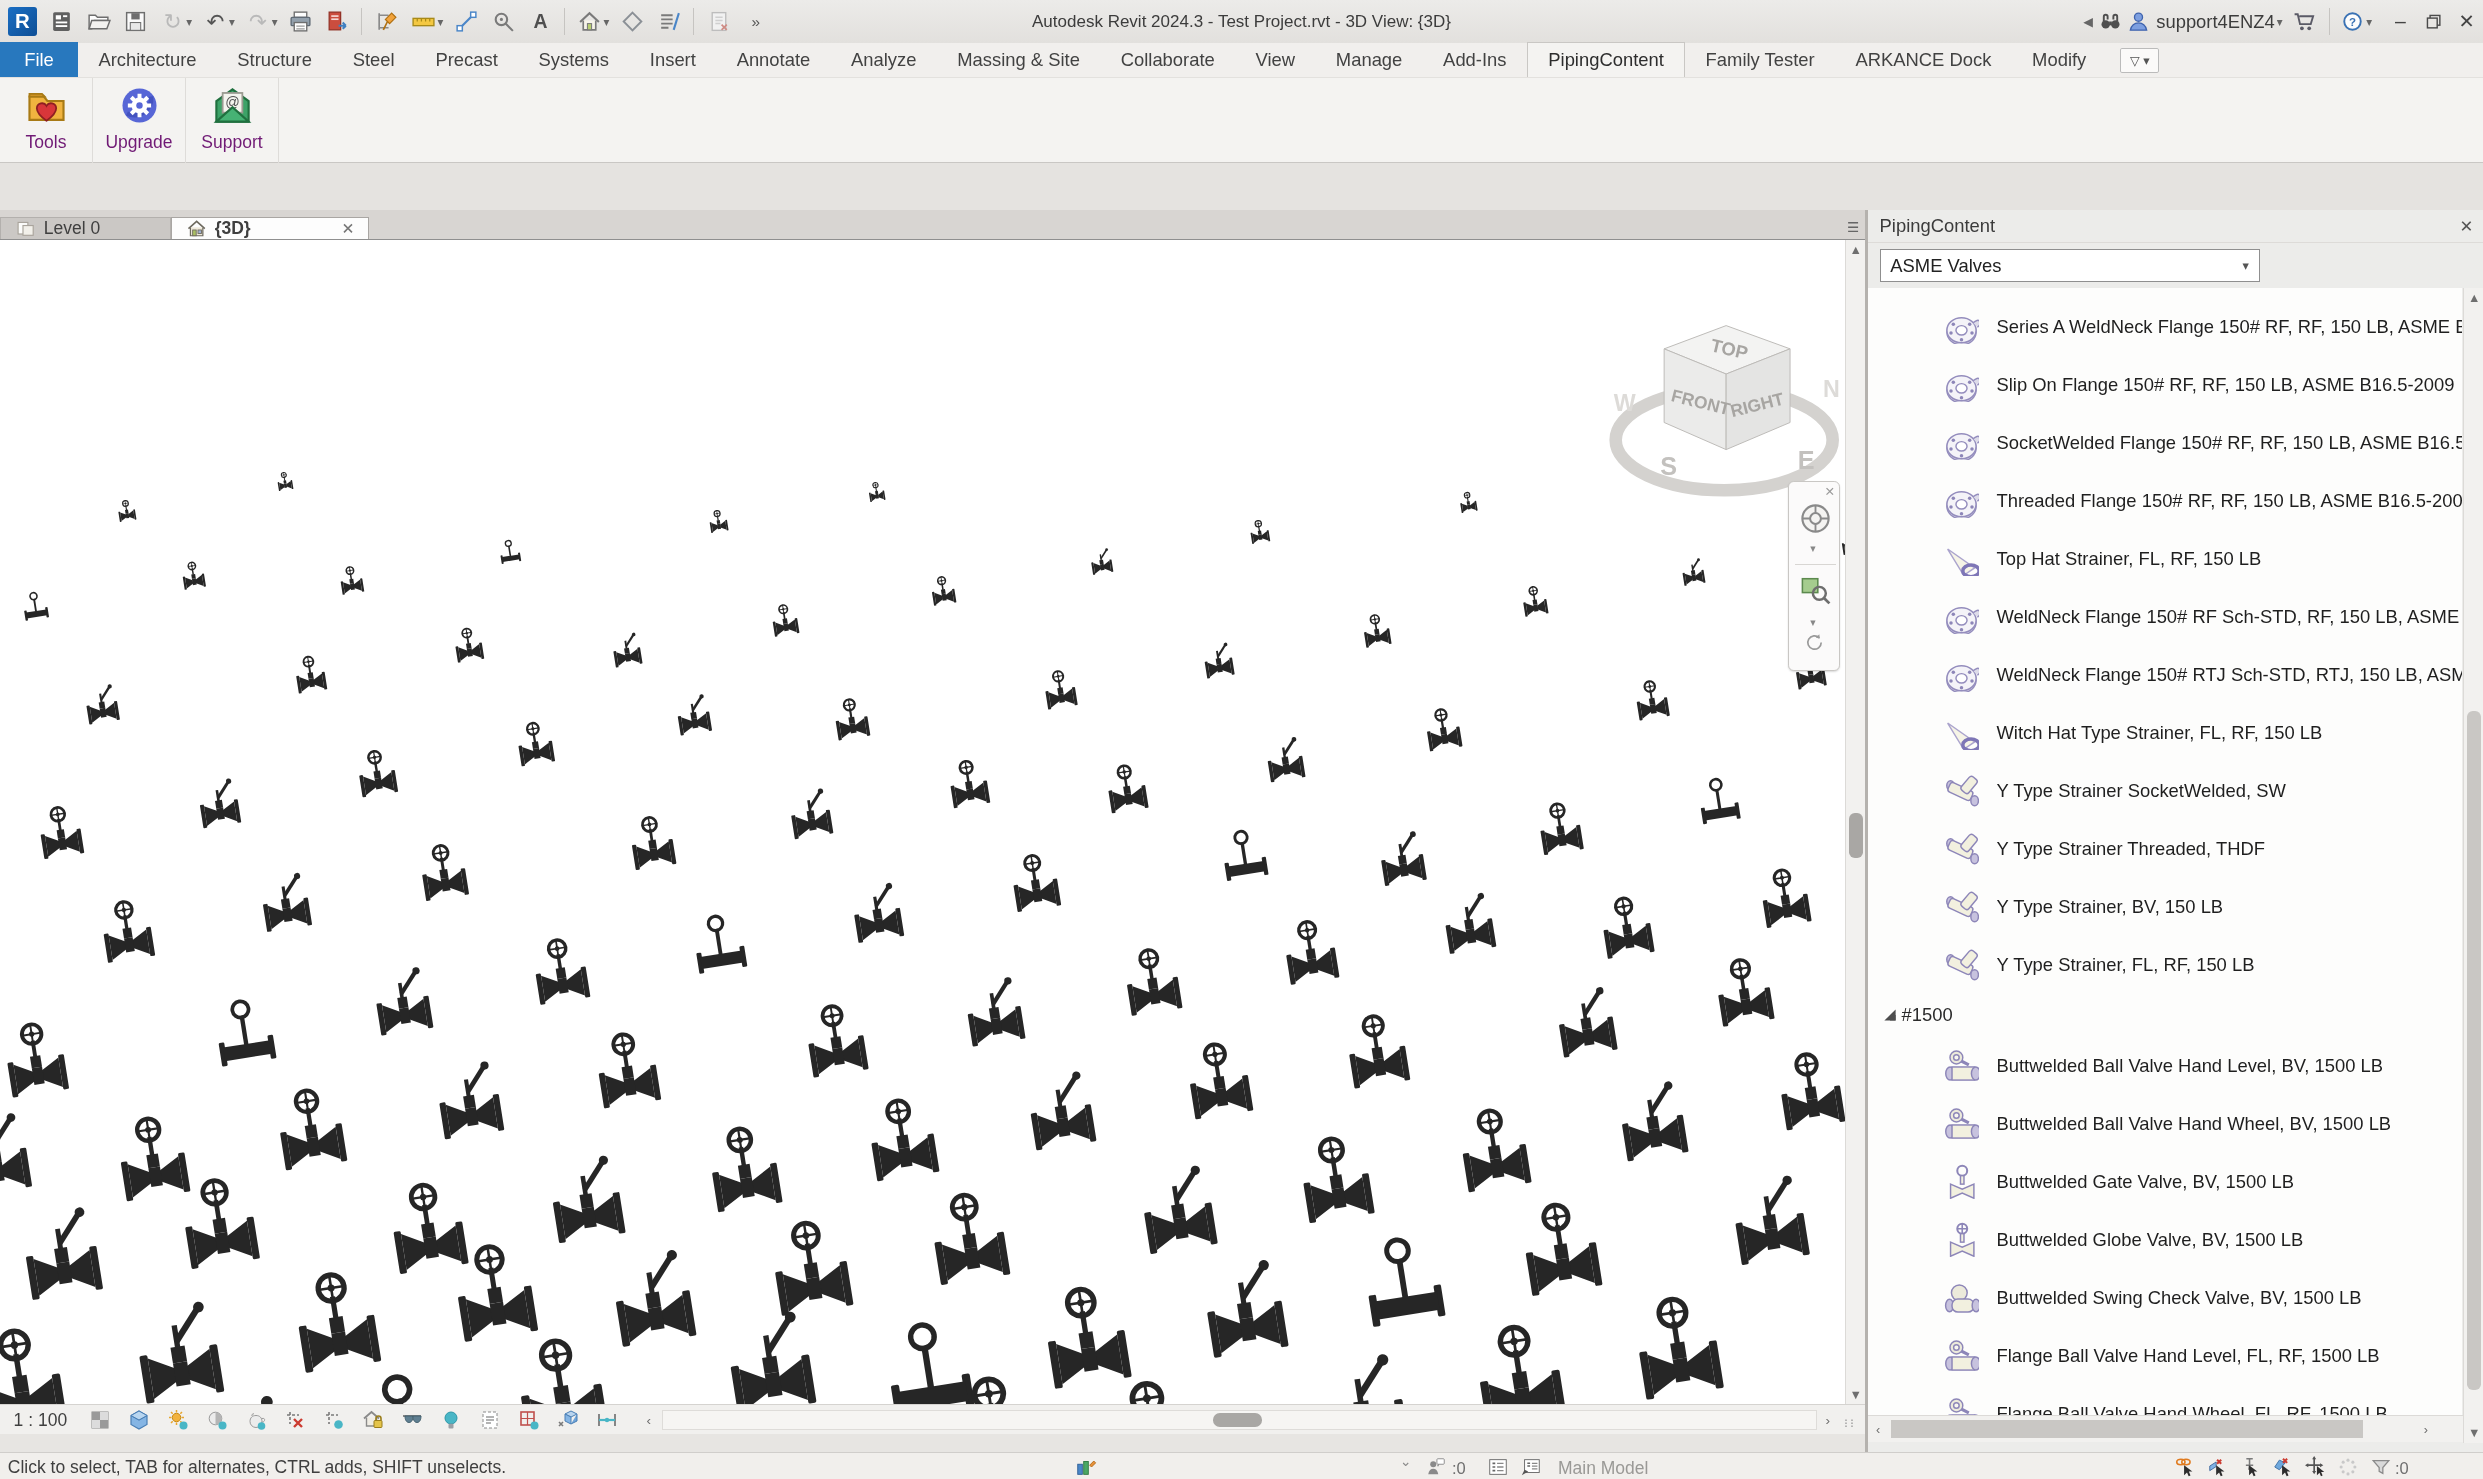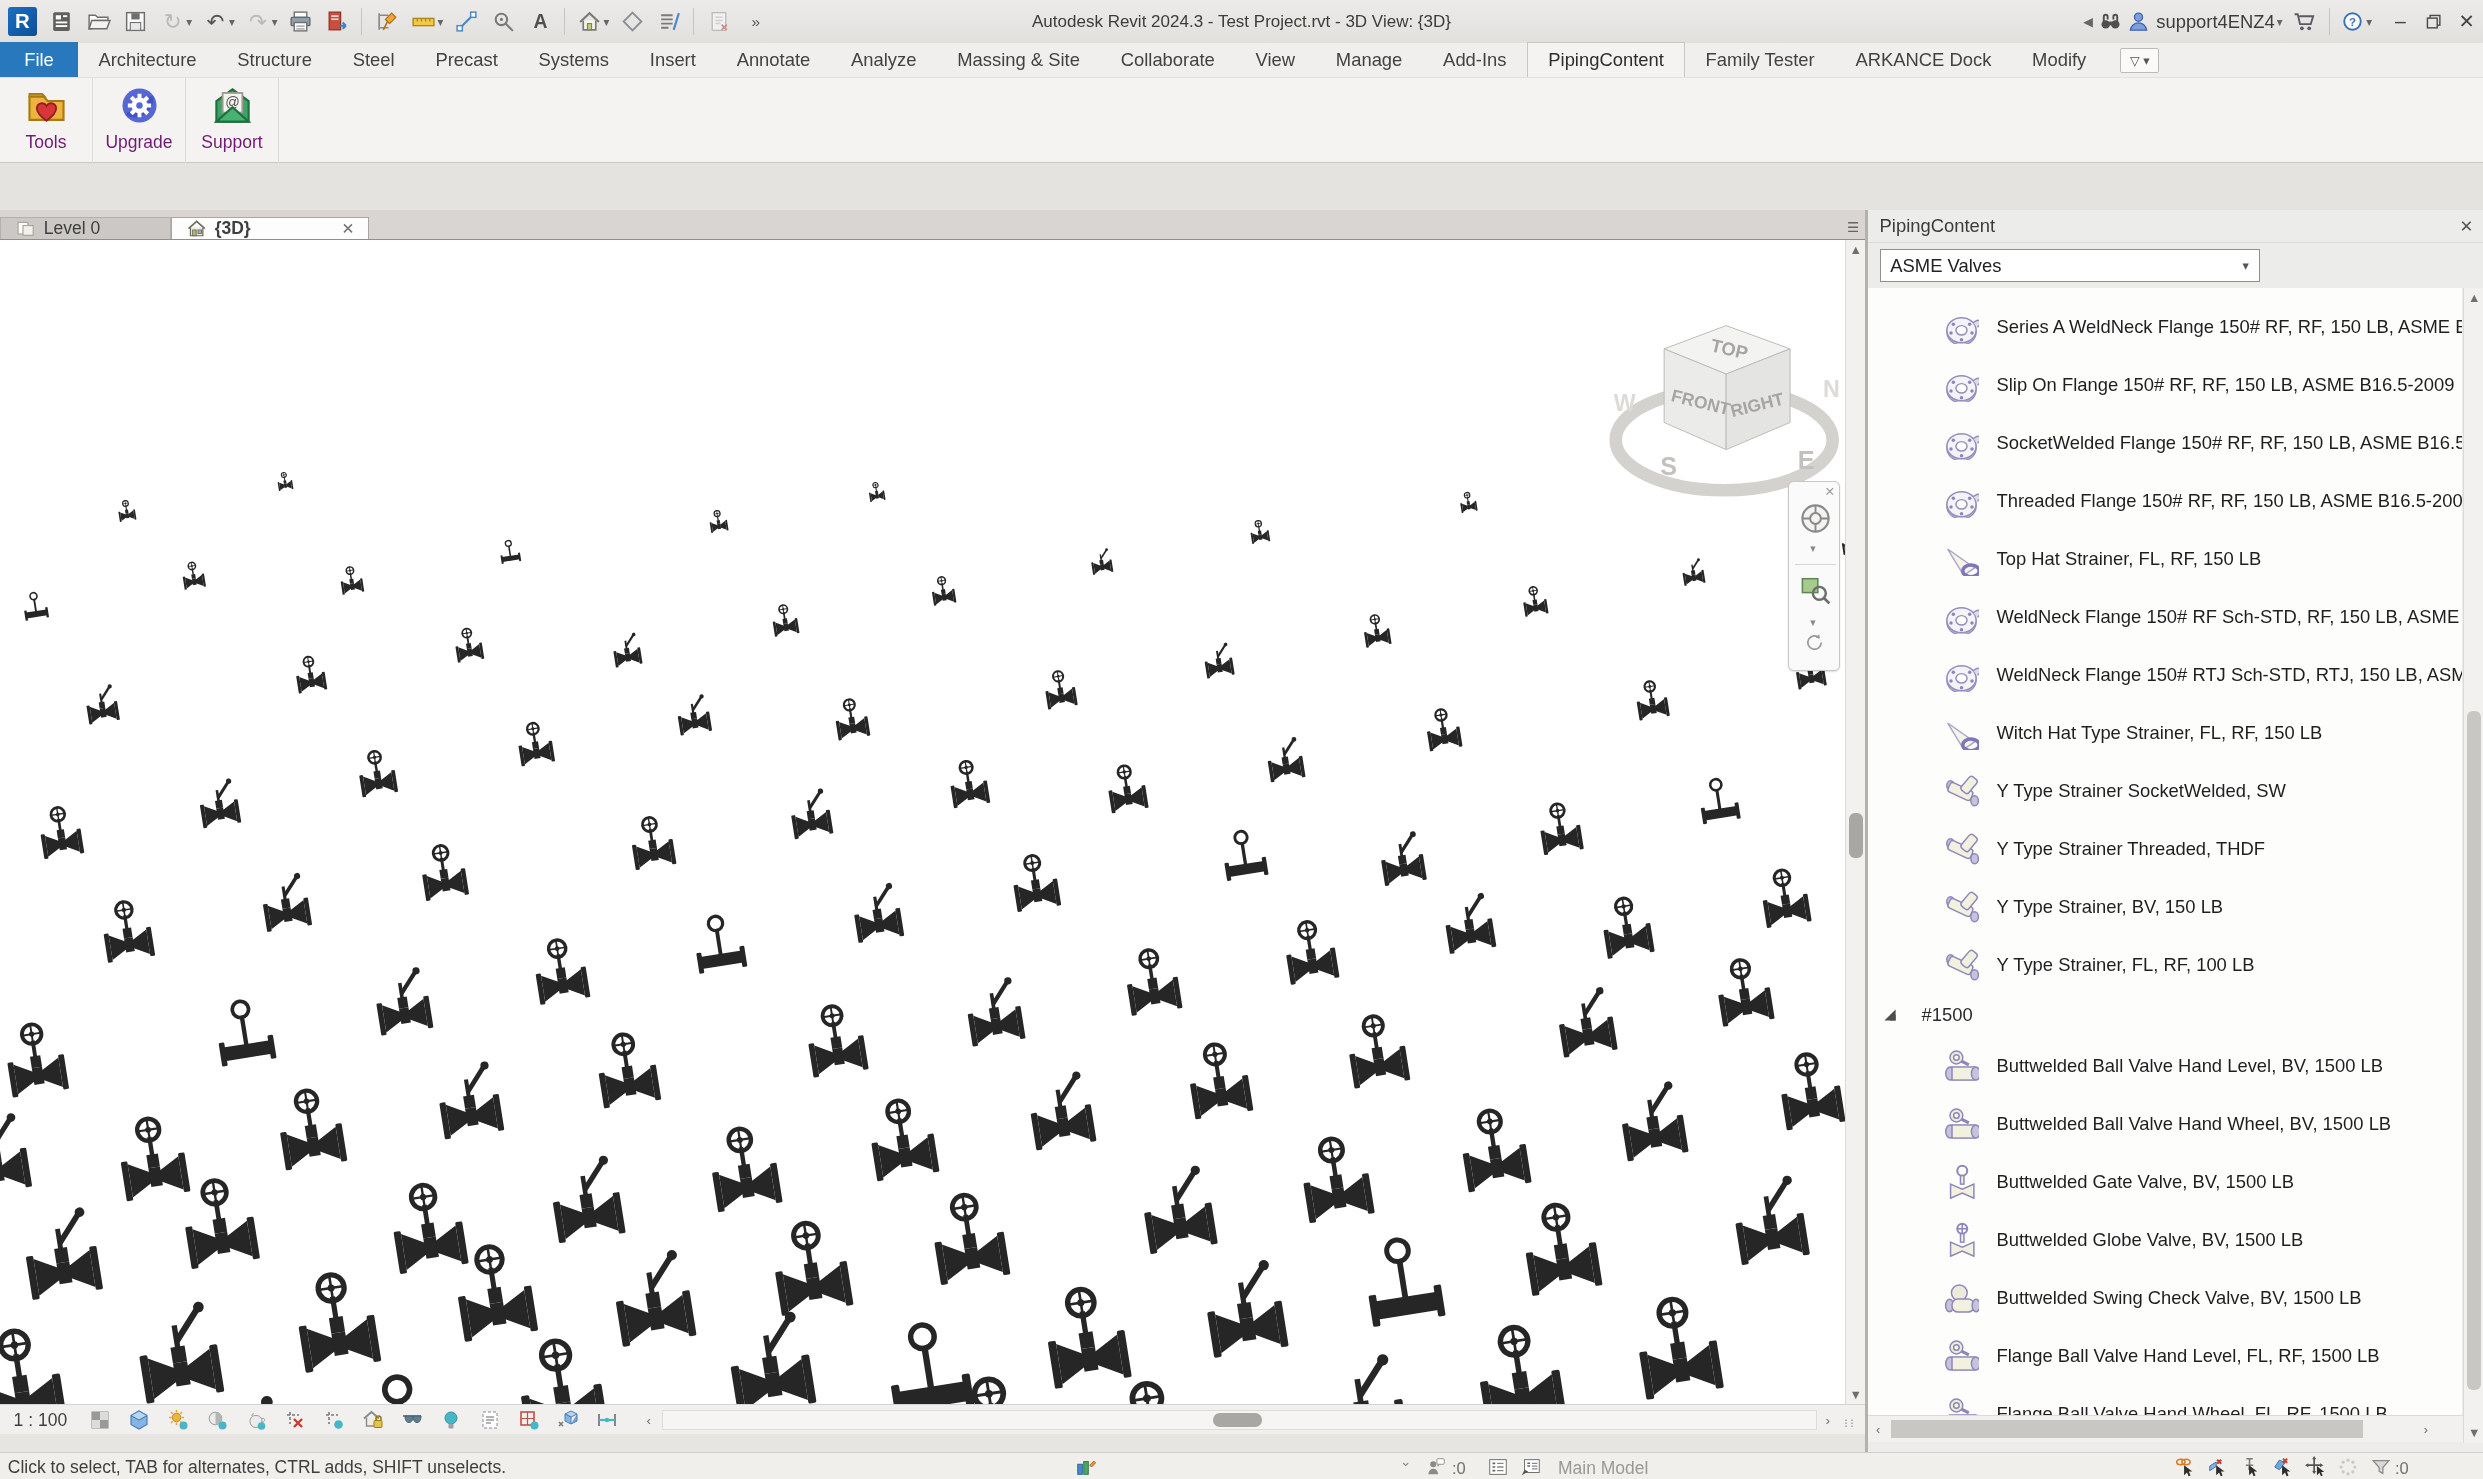--- a/index.html
+++ b/index.html
@@ -67,21 +67,21 @@
   .panel{position:absolute;left:1868px;top:210px;width:615px;height:1242px;background:#ececea;}
   .panel-head{position:absolute;left:0;top:0;width:615px;height:33px;border-bottom:1px solid #dddbd8;display:flex;align-items:center;}
   .panel-head .t{font-size:18.4px;color:#3b3b3b;margin-left:11.6px;}
   .panel-head .x{margin-left:auto;margin-right:9.7px;color:#555;font-size:16.5px;}
   .combo{position:absolute;left:11.6px;top:39px;width:380px;height:33px;background:#fff;border:1px solid #8f8f8f;display:flex;align-items:center;}
   .combo .val{font-size:18.4px;color:#222;margin-left:9.7px;}
   .combo .chev{margin-left:auto;margin-right:9.7px;color:#555;font-size:12.6px;}
   .plist{position:absolute;left:0;top:78px;width:594px;height:1128px;background:#fdfdfc;overflow:hidden;padding-top:9.7px;}
   .prow{height:58px;display:flex;align-items:center;padding-left:76px;gap:17.5px;white-space:nowrap;}
   .prow .lbl{font-size:18.4px;color:#1f1f1f;}
-  .pgroup{height:43px;display:flex;align-items:center;padding-left:13.6px;gap:22px;font-size:18.4px;color:#2b2b2b;}
+  .pgroup{height:43px;display:flex;align-items:center;padding-left:13.6px;gap:2px;font-size:18.4px;color:#2b2b2b;}
   .tri{width:0;height:0;border-left:8.7px solid transparent;border-top:8.7px solid transparent;border-bottom:8.7px solid #4d4d4d;border-right:8.7px solid #4d4d4d;transform:scale(.7) rotate(0deg);margin-right:1.9px;}
   .pvscroll{position:absolute;left:595px;top:78px;width:20.4px;height:1155px;background:#f2f1ef;border-left:1px solid #dcdad7;}
   .phscroll{position:absolute;left:0;top:1205px;width:595px;height:27px;background:#f2f1ef;border-top:1px solid #dcdad7;}
   .phthumb{position:absolute;left:23px;top:3.9px;width:472px;height:18.4px;background:#c9c7c4;}
   
   .statusbar{position:absolute;left:0;top:1452px;width:2483px;height:28px;background:#f1efec;border-top:1px solid #d0cecb;}
   .statusbar .hint{position:absolute;left:7.8px;top:3.9px;font-size:17.5px;color:#3f3f3f;white-space:nowrap;}
   .st-item{position:absolute;top:2.9px;}
   .st-txt{font-size:16.5px;color:#6f6f6f;}
   .gray-label{font-size:17.5px;color:#9a9996;}
@@ -826,21 +826,21 @@
           <span>
             <svg width="35" height="35" viewBox="0 0 24 24" style="display:block">
               <g fill="#f2f0df" stroke="#8d86b8">
                 <ellipse cx="4.5" cy="8.5" rx="2.6" ry="3.2" fill="#c7c2de"></ellipse>
                 <rect x="3" y="9" width="17" height="7" rx="2" transform="rotate(25 11 12)"></rect>
                 <rect x="14" y="2" width="6.5" height="12" rx="2" transform="rotate(40 17 8)"></rect>
                 <ellipse cx="21" cy="19" rx="2.6" ry="3.4" fill="#c7c2de"></ellipse>
               </g>
             </svg>
           </span>
-          <span class="lbl">Y Type Strainer, FL, RF, 100 LB</span>
+          <span class="lbl">Y Type Strainer, FL, RF, 150 LB</span>
         </div>
         <div class="pgroup">
           <span class="tri"></span>
           <span>#1500</span>
         </div>
         <div class="prow">
           <span>
             <svg width="35" height="35" viewBox="0 0 24 24" style="display:block">
               <g stroke="#8d86b8">
                 <ellipse cx="4.2" cy="17.5" rx="3" ry="4.5" fill="#c7c2de"></ellipse>

